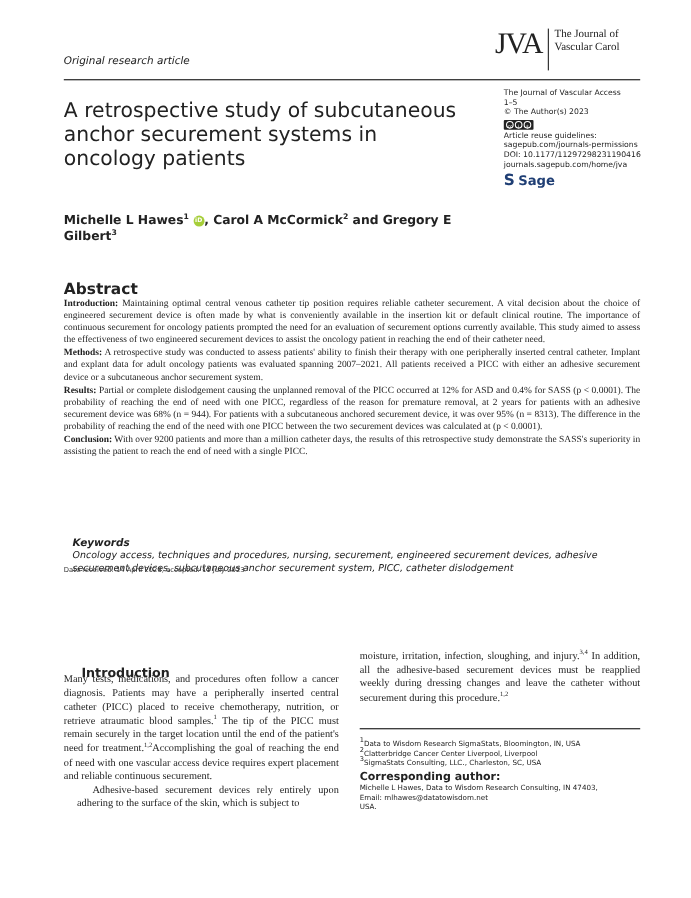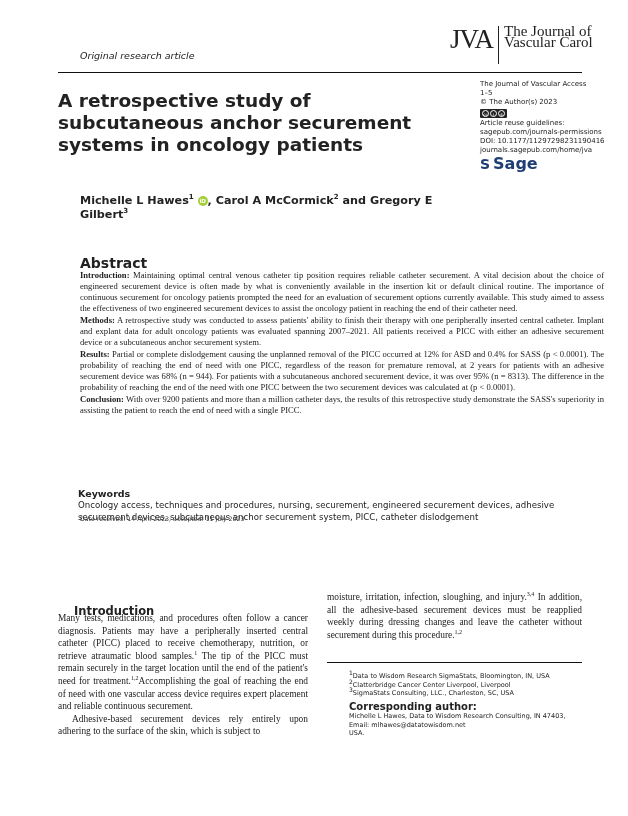--- a/index.html
+++ b/index.html
@@ -1,59 +1,59 @@
 <!DOCTYPE html>
 <html><head>
 <meta charset="utf-8">
 <style>
   html, body { margin:0; padding:0; background:#fff; }
   body { width:628px; height:816px; position:relative; overflow:hidden; color:#1a1a1a;
          font-family:"Liberation Sans", sans-serif; }
   .abs { position:absolute; }
-  .sans { font-family:"DejaVu Sans", sans-serif;margin-left:22px; }
+  .sans { font-family:"DejaVu Sans", sans-serif; }
 
   #article-type { left:58px; top:50px; font-size:9.5px; font-style:italic; }
   #header-rule { left:58px; top:72px; width:524px; height:1px; background:#111; }
 
   #logo { left:450px; top:26px; height:38px; display:flex; align-items:flex-start; }
   #logo .jva { font-family:"Liberation Serif", serif; font-size:27px; letter-spacing:-1px; color:#222; line-height:1; }
   #logo .bar { width:1px; height:38px; background:#222; margin:0 5px 0 5px; }
-  #logo .jname { font-family:"Liberation Serif", serif; font-size:15px; line-height:11px; color:#222; }
+  #logo .jname { font-family:"Liberation Serif", serif; font-size:10px; line-height:11px; color:#222; }
 
   #meta { left:458px; top:80px; font-size:7px; line-height:9.2px; color:#222; }
   #meta .line { white-space:nowrap; }
   #cc-badge { display:inline-flex; align-items:center; gap:1px; background:#222; color:#fff;
               height:9px; padding:0 2px; margin:1px 0 1px 0; border-radius:1px; }
   #cc-badge span { display:inline-block; width:7px; height:7px; border:1px solid #fff; border-radius:50%;
                    font-size:4px; line-height:7px; text-align:center; box-sizing:border-box; }
   #sage { margin-top:1px; display:flex; align-items:center; gap:3px; color:#1f3e74; font-weight:bold; }
   #sage .s { font-size:14px; font-weight:bold; line-height:14px; }
-  #sage .t { font-size:16px; line-height:14px; }
+  #sage .t { font-size:12px; line-height:14px; }
 
-  #title { left:58px; top:90px; width:370px; font-size:18.5px; font-weight:bold; line-height:22px; color:#222; }
+  #title { left:58px; top:90px; width:370px; font-size:18.5px; font-weight:normal; line-height:22px; color:#222; }
 
   #authors { left:58px; top:194px; width:360px; font-size:11.2px; font-weight:bold; line-height:13.5px; color:#222; }
   #authors sup { font-size:7px; }
   .orcid { display:inline-block; width:10px; height:10px; border-radius:50%; background:#a6ce39; color:#fff;
            font-size:5.5px; line-height:10px; text-align:center; vertical-align:middle; font-weight:bold; }
 
   #abstract { left:58px; top:258px; width:524px; font-size:8.6px; line-height:11.3px; color:#222; text-align:justify; }
   #abstract h2 { margin:0; font-size:14px; font-weight:bold; line-height:11.5px; }
   #abstract p { margin:0;font-family:Liberation Serif, serif; }
   #abstract b { font-weight:bold; }
 
-  #keywords { left:56px; top:488px; width:524px; font-size:8.6px; line-height:11.3px; color:#222; }
+  #keywords { left:66px; top:488px; width:524px; font-size:8.6px; line-height:11.3px; color:#222;font-style:italic; }
   #keywords h2 { margin:0 0 1px 0; font-size:9.5px; font-weight:bold; }
   #dates { left:58px; top:516px; font-size:6.2px; color:#333; margin-top:0; }
 
   #intro-heading { left:58px; top:588px; font-size:11.5px; font-weight:bold; color:#222; }
   #col1 { left:58px; top:612px; width:250px; font-family:"Liberation Serif", serif; font-size:9.4px;
           line-height:12.6px; text-align:justify; color:#222; }
   #col1 p { margin:0; }
-  #col1 p.ind { text-indent:14px; }
+  #col1 p.ind { text-indent:14px;margin-left:12px; }
   #col2 { left:327px; top:591px; width:255px; font-family:"Liberation Serif", serif; font-size:9.4px;
           line-height:12.6px; text-align:justify; color:#222; }
   sup { font-size:6px; line-height:0; vertical-align:super; }
 
   #fn-rule { left:327px; top:662px; width:255px; height:1px; background:#111; }
   #affil { left:327px; top:672px; width:260px; font-size:6.5px; line-height:8.7px; color:#222; }
   #affil .corr-h { font-weight:bold; font-size:10px; margin-top:5px; }
 </style>
 </head>
 <body>

